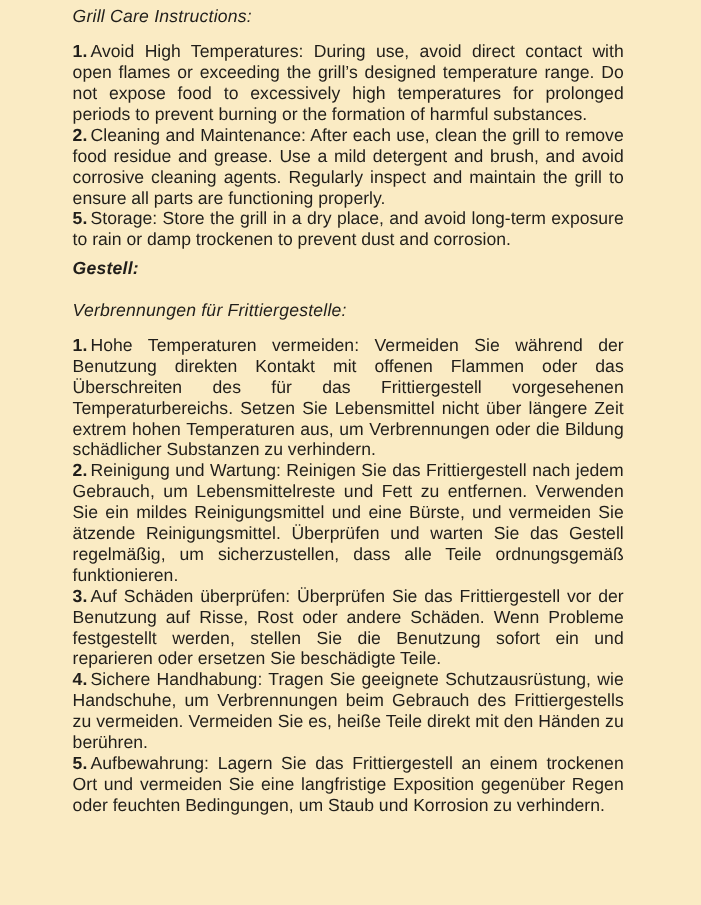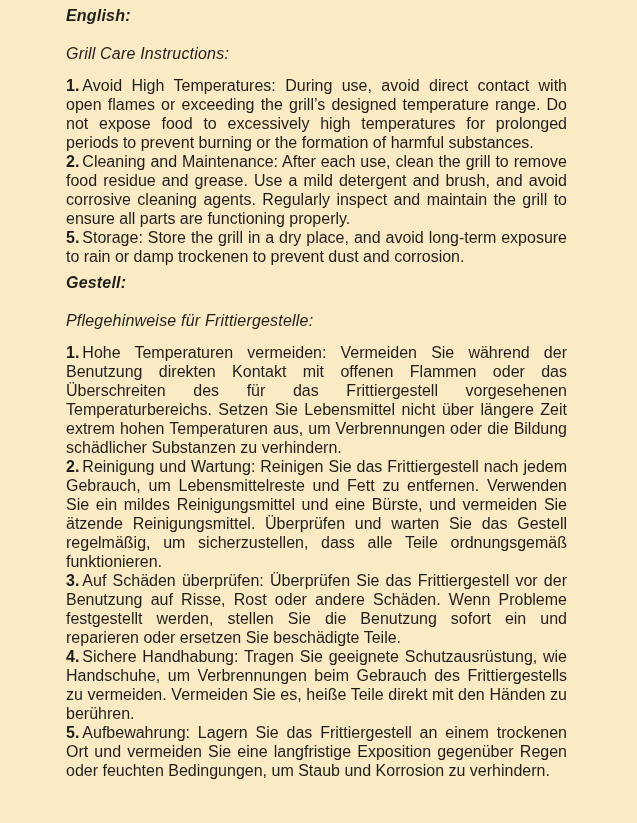--- a/index.html
+++ b/index.html
@@ -42,31 +42,30 @@
     font-weight: bold;
     margin-right: 3px;
   }
 </style>
 </head>
 <body style="background-color: rgb(250, 235, 196); color: rgb(32, 30, 26);">
 
 <div class="doc">
 
   <section>
-    <h1 class="lang-heading">English:</h1>
     <h2 class="section-title">Grill Care Instructions:</h2>
 
     <p class="item"><span class="num">1.</span><span>Avoid High Temperatures: During use, avoid direct contact with open flames or exceeding the grill’s designed temperature range. Do not expose food to excessively high temperatures for prolonged periods to prevent burning or the formation of harmful substances.</span></p>
     <p class="item"><span class="num">2.</span><span>Cleaning and Maintenance: After each use, clean the grill to remove food residue and grease. Use a mild detergent and brush, and avoid corrosive cleaning agents. Regularly inspect and maintain the grill to ensure all parts are functioning properly.</span></p>
     <p class="item"><span class="num">5.</span><span>Storage: Store the grill in a dry place, and avoid long-term exposure to rain or damp trockenen to prevent dust and corrosion.</span></p>
   </section>
 
   <section>
     <h1 class="lang-heading">Gestell:</h1>
-    <h2 class="section-title">Pflegehinweise für Frittiergestelle:</h2>
+    <h2 class="section-title">Verbrennungen für Frittiergestelle:</h2>
 
     <p class="item"><span class="num">1.</span><span>Hohe Temperaturen vermeiden: Vermeiden Sie während der Benutzung direkten Kontakt mit offenen Flammen oder das Überschreiten des für das Frittiergestell vorgesehenen Temperaturbereichs. Setzen Sie Lebensmittel nicht über längere Zeit extrem hohen Temperaturen aus, um Verbrennungen oder die Bildung schädlicher Substanzen zu verhindern.</span></p>
     <p class="item"><span class="num">2.</span><span>Reinigung und Wartung: Reinigen Sie das Frittiergestell nach jedem Gebrauch, um Lebensmittelreste und Fett zu entfernen. Verwenden Sie ein mildes Reinigungsmittel und eine Bürste, und vermeiden Sie ätzende Reinigungsmittel. Überprüfen und warten Sie das Gestell regelmäßig, um sicherzustellen, dass alle Teile ordnungsgemäß funktionieren.</span></p>
     <p class="item"><span class="num">3.</span><span>Auf Schäden überprüfen: Überprüfen Sie das Frittiergestell vor der Benutzung auf Risse, Rost oder andere Schäden. Wenn Probleme festgestellt werden, stellen Sie die Benutzung sofort ein und reparieren oder ersetzen Sie beschädigte Teile.</span></p>
     <p class="item"><span class="num">4.</span><span>Sichere Handhabung: Tragen Sie geeignete Schutzausrüstung, wie Handschuhe, um Verbrennungen beim Gebrauch des Frittiergestells zu vermeiden. Vermeiden Sie es, heiße Teile direkt mit den Händen zu berühren.</span></p>
     <p class="item"><span class="num">5.</span><span>Aufbewahrung: Lagern Sie das Frittiergestell an einem trockenen Ort und vermeiden Sie eine langfristige Exposition gegenüber Regen oder feuchten Bedingungen, um Staub und Korrosion zu verhindern.</span></p>
   </section>
 
 </div>
 

